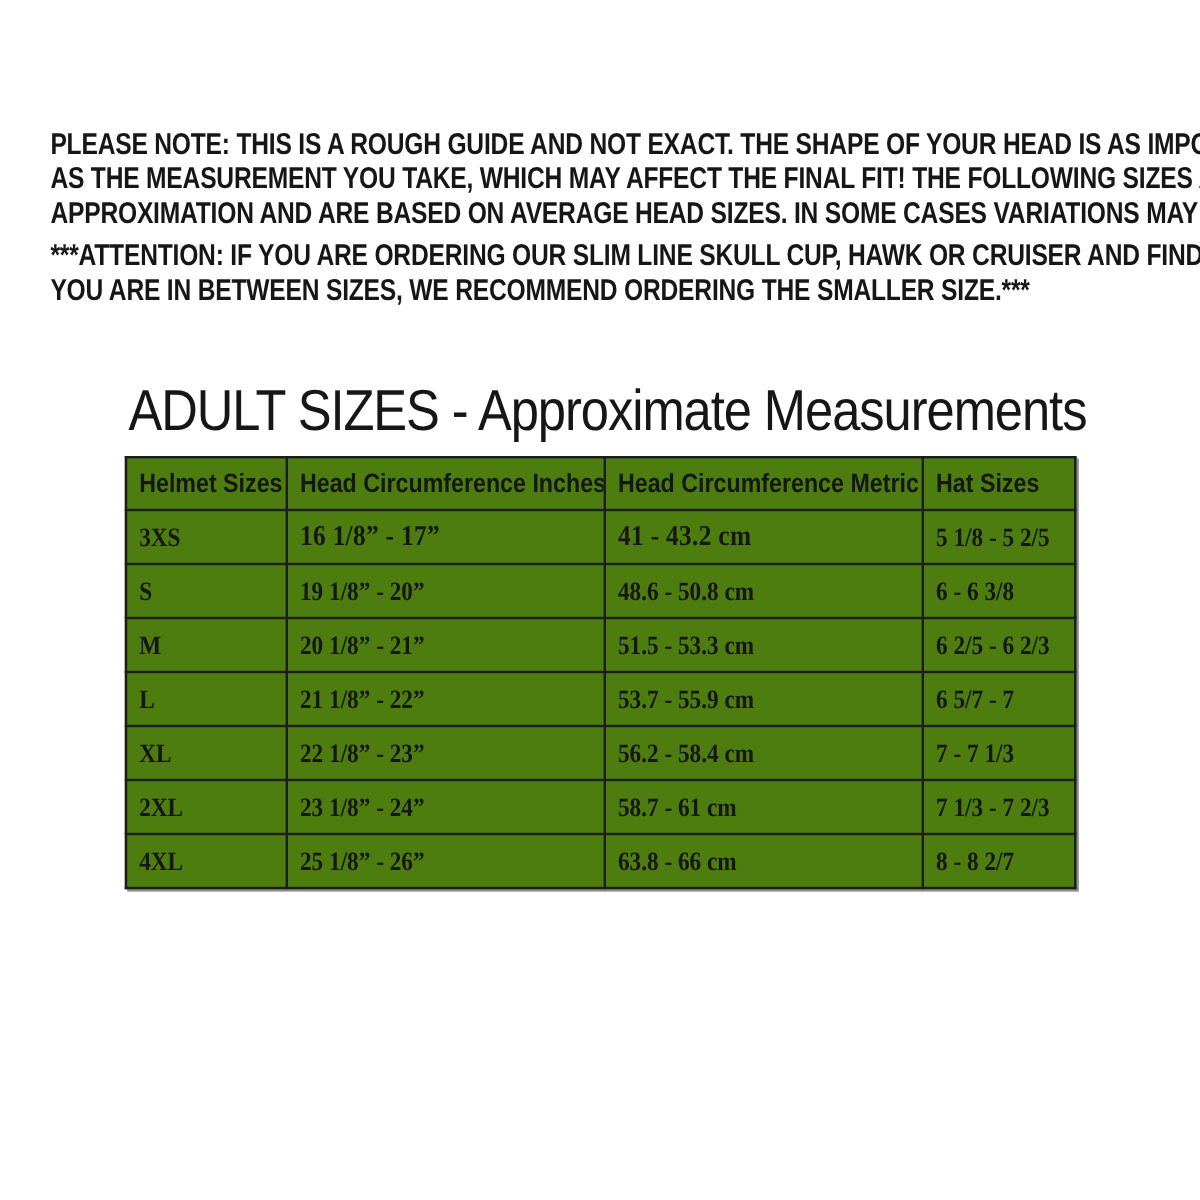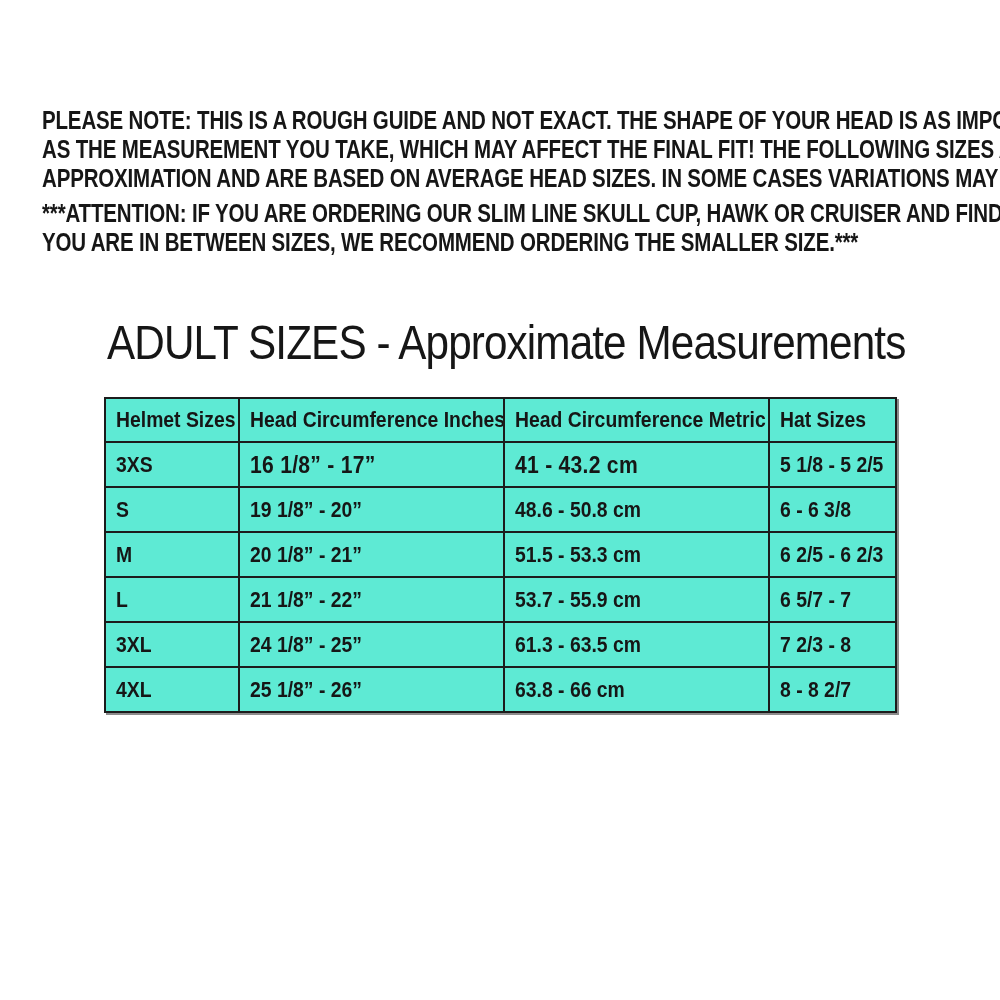--- a/index.html
+++ b/index.html
@@ -44,36 +44,36 @@
     white-space: nowrap;
     transform: scaleX(0.88);
     transform-origin: 0 0;
     letter-spacing: -1px;
   }
 
   
   .size-table {
     position: absolute;
     left: 104px;
-    top: 397px;
+    top: 380px;
     width: 791px;
     border-collapse: collapse;
     table-layout: fixed;
-    background: #5eead4;
+    background: #4d7c0f;
     box-shadow: 2px 2px 0 #8c8c8c;
   }
   .size-table th, .size-table td {
     border: 2px solid #1c1c1c;
     padding: 0 0 0 10px;
     text-align: left;
     vertical-align: middle;
     overflow: hidden;
   }
   .size-table thead tr { height: 44px; }
-  .size-table tbody tr { height: 45px; }
+  .size-table tbody tr { height: 45px; font-family: Liberation Serif, serif; }
   .ct {
     display: inline-block;
     white-space: nowrap;
     transform: scaleX(0.88);
     transform-origin: 0 50%;
     font-weight: 700;
     font-size: 22px;
   }
   
   tr.row-first td:nth-child(2) .ct,
@@ -132,24 +132,30 @@
       <td><span class="ct">51.5 - 53.3 cm</span></td>
       <td><span class="ct">6 2/5 - 6 2/3</span></td>
     </tr>
     <tr>
       <td><span class="ct">L</span></td>
       <td><span class="ct">21 1/8” - 22”</span></td>
       <td><span class="ct">53.7 - 55.9 cm</span></td>
       <td><span class="ct">6 5/7 - 7</span></td>
     </tr>
     <tr>
-      <td><span class="ct">3XL</span></td>
-      <td><span class="ct">24 1/8” - 25”</span></td>
-      <td><span class="ct">61.3 - 63.5 cm</span></td>
-      <td><span class="ct">7 2/3 - 8</span></td>
+      <td><span class="ct">XL</span></td>
+      <td><span class="ct">22 1/8” - 23”</span></td>
+      <td><span class="ct">56.2 - 58.4 cm</span></td>
+      <td><span class="ct">7 - 7 1/3</span></td>
+    </tr>
+    <tr>
+      <td><span class="ct">2XL</span></td>
+      <td><span class="ct">23 1/8” - 24”</span></td>
+      <td><span class="ct">58.7 - 61 cm</span></td>
+      <td><span class="ct">7 1/3 - 7 2/3</span></td>
     </tr>
     <tr>
       <td><span class="ct">4XL</span></td>
       <td><span class="ct">25 1/8” - 26”</span></td>
       <td><span class="ct">63.8 - 66 cm</span></td>
       <td><span class="ct">8 - 8 2/7</span></td>
     </tr>
   </tbody>
 </table>
 

